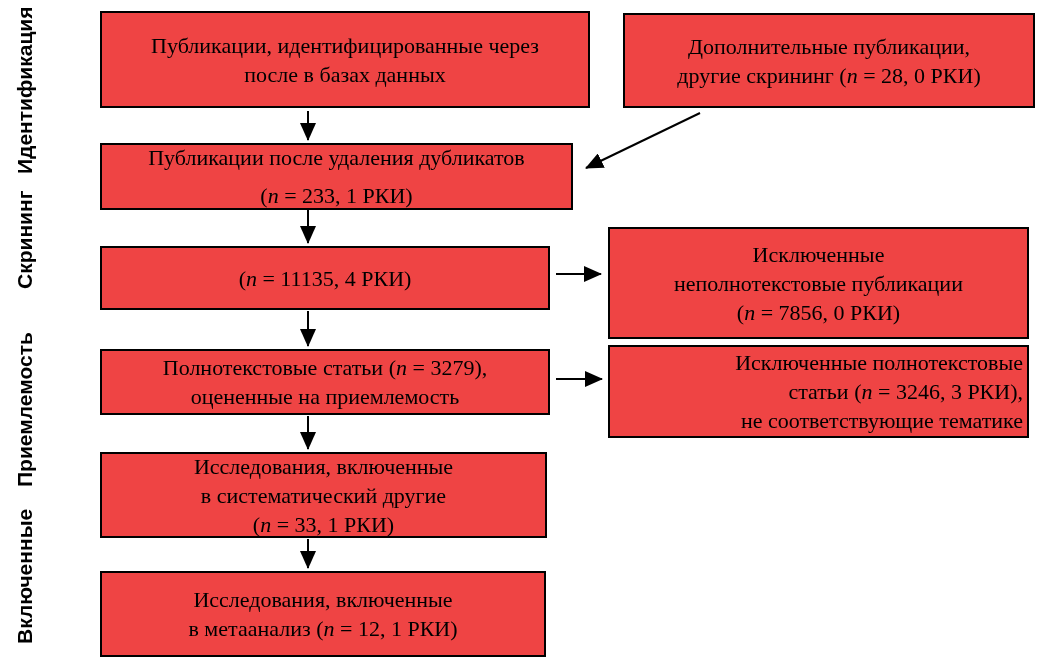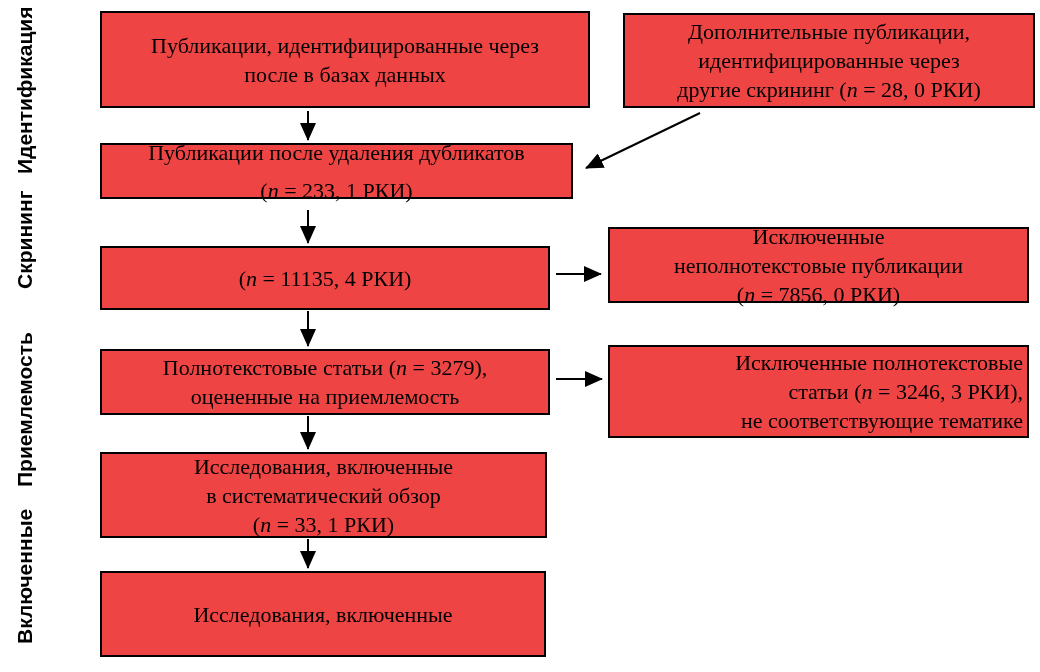--- a/index.html
+++ b/index.html
@@ -74,53 +74,53 @@
   <div class="stage-label" style="top:330px; height:160px;">Приемлемость</div>
   <div class="stage-label" style="top:508px; height:136px;">Включенные</div>
 
   <div class="box" style="left:100px; top:11px; width:490px; height:97px;">
       <div class="box-line"><span>Публикации, идентифицированные через</span></div>
       <div class="box-line"><span>после в базах данных</span></div>
     </div>
 
   <div class="box" style="left:623px; top:13px; width:412px; height:95px;">
       <div class="box-line"><span>Дополнительные публикации,</span></div>
-      <div class="box-line"><span>идентифицированные через</span></div>
       <div class="box-line"><span>другие скрининг (</span><i>n</i><span> = 28, 0 РКИ)</span></div>
     </div>
 
-  <div class="box" style="left:100px; top:143px; width:473px; height:56px;gap:9px;">
+  <div class="box" style="left:100px; top:143px; width:473px; height:67px;gap:9px;">
       <div class="box-line"><span>Публикации после удаления дубликатов</span></div>
       <div class="box-line"><span>(</span><i>n</i><span> = 233, 1 РКИ)</span></div>
     </div>
 
   <div class="box" style="left:100px; top:246px; width:450px; height:64px;">
       <div class="box-line"><span>(</span><i>n</i><span> = 11135, 4 РКИ)</span></div>
     </div>
 
-  <div class="box" style="left:608px; top:227px; width:421px; height:76px;">
+  <div class="box" style="left:608px; top:227px; width:421px; height:112px;">
       <div class="box-line"><span>Исключенные</span></div>
       <div class="box-line"><span>неполнотекстовые публикации</span></div>
       <div class="box-line"><span>(</span><i>n</i><span> = 7856, 0 РКИ)</span></div>
     </div>
 
   <div class="box" style="left:100px; top:349px; width:450px; height:66px;">
       <div class="box-line"><span>Полнотекстовые статьи (</span><i>n</i><span> = 3279),</span></div>
       <div class="box-line"><span>оцененные на приемлемость</span></div>
     </div>
 
   <div class="box" style="left:608px; top:345px; width:421px; height:93px;text-align:right;">
       <div class="box-line"><span>Исключенные полнотекстовые</span></div>
       <div class="box-line"><span>статьи (</span><i>n</i><span> = 3246, 3 РКИ),</span></div>
       <div class="box-line"><span>не соответствующие тематике</span></div>
     </div>
 
   <div class="box" style="left:100px; top:452px; width:447px; height:86px;">
       <div class="box-line"><span>Исследования, включенные</span></div>
-      <div class="box-line"><span>в систематический обзор</span></div>
+      <div class="box-line"><span>в систематический другие</span></div>
       <div class="box-line"><span>(</span><i>n</i><span> = 33, 1 РКИ)</span></div>
     </div>
 
   <div class="box" style="left:100px; top:571px; width:446px; height:86px;">
       <div class="box-line"><span>Исследования, включенные</span></div>
+      <div class="box-line"><span>в метаанализ (</span><i>n</i><span> = 12, 1 РКИ)</span></div>
     </div>
 
 </div>
 
 </body></html>

